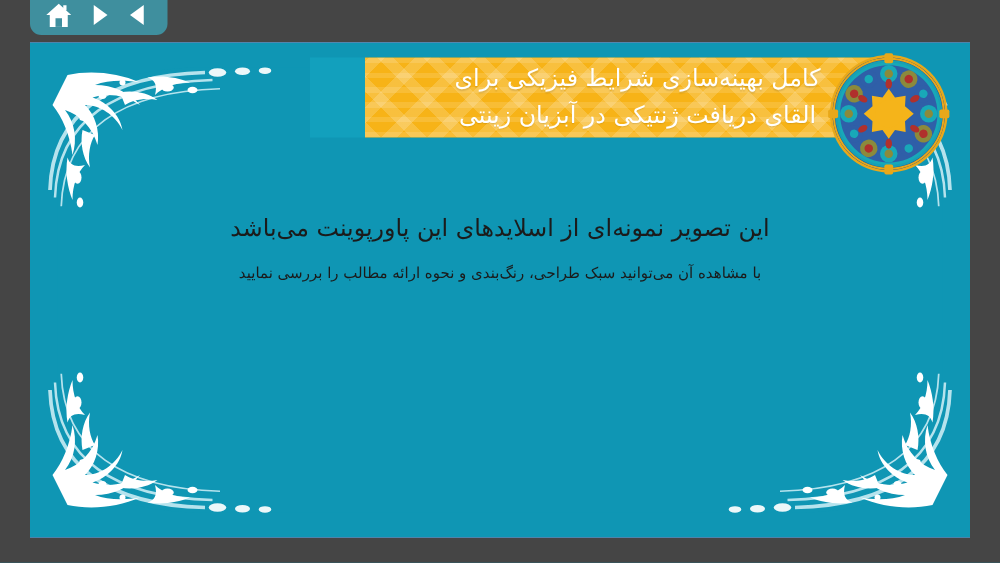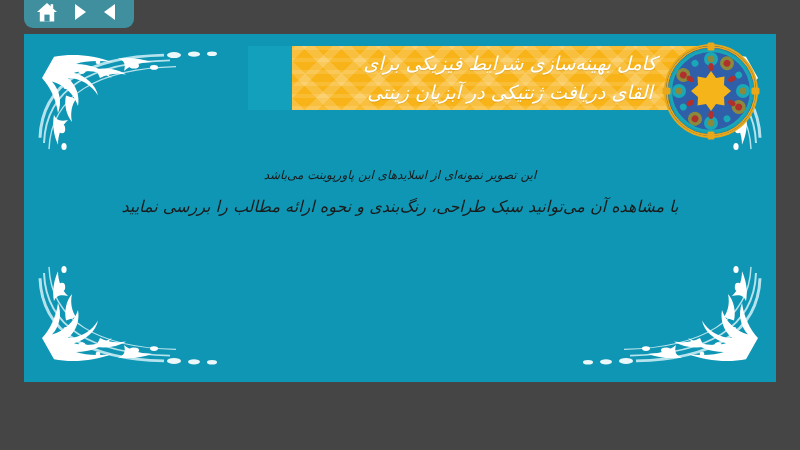--- a/index.html
+++ b/index.html
@@ -34,24 +34,23 @@
     width:24px; height:22px;
     display:flex; align-items:center; justify-content:center;
     cursor:pointer;
   }
   .nav-ico svg { display:block; }
 
   
   .slide {
     position:absolute;
     top:34px; left:24px;
-    width:752px; height:348px;
+    width:752px; height:396px;
     background:#3b82f6;
     overflow:hidden;
-    font-style:italic;
   }
 
   
   .canvas {
     position:absolute;
     inset:0;
     background:
       radial-gradient(circle at 66% 66%, rgba(255,255,255,0.85) 0 26px, rgba(255,255,255,0) 27px),
       radial-gradient(circle at 73% 56%, rgba(255,255,255,0.80) 0 22px, rgba(255,255,255,0) 23px),
       radial-gradient(circle at 79% 77%, rgba(255,255,255,0.55) 0 30px, rgba(255,255,255,0) 31px),
@@ -140,26 +139,26 @@
   .body-block {
     position:absolute;
     top:128px; left:0; right:0;
     z-index:20;
     text-align:center;
     padding:0 34px;
   }
   .body-line {
     display:block;
     color:#1b1b1b;
-    font-size:16px;
+    font-size:12px;
     line-height:2.28;
     font-family:"DejaVu Sans", sans-serif;
     white-space:nowrap;
   }
-  .body-line.l1 { font-size:12px; }
+  .body-line.l1 { font-size:19px; }
 </style>
 </head>
 <body>
 
 <div id="stage">
 
   <div class="navbar">
 
     <div class="nav-ico">
       <svg width="20" height="20" viewBox="0 0 20 20">

